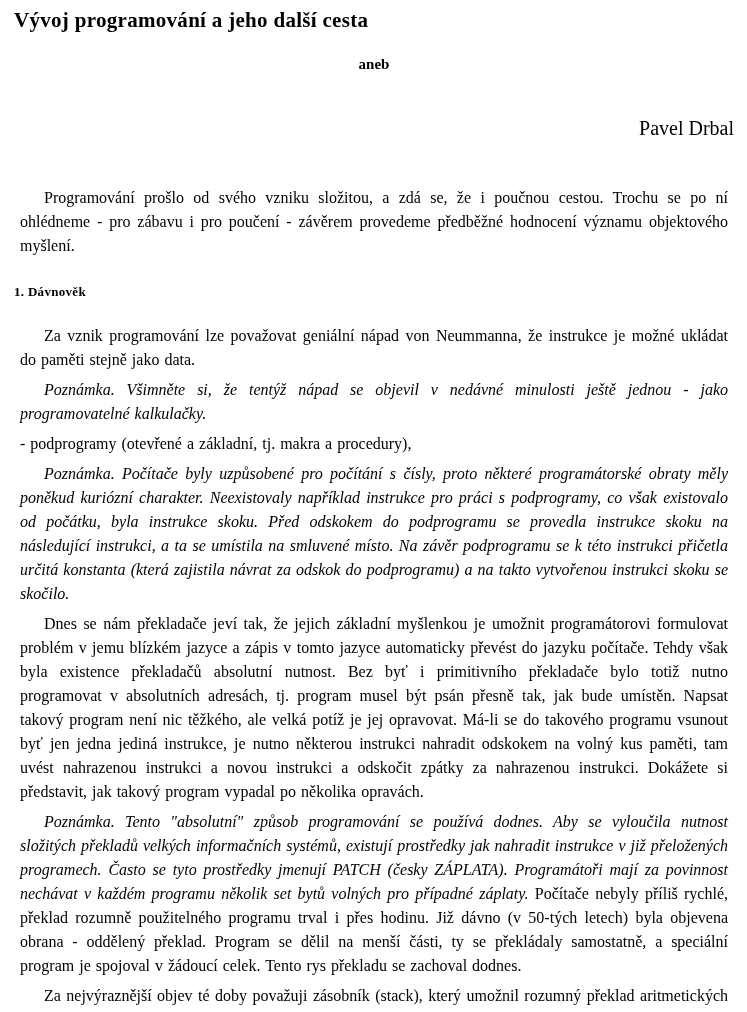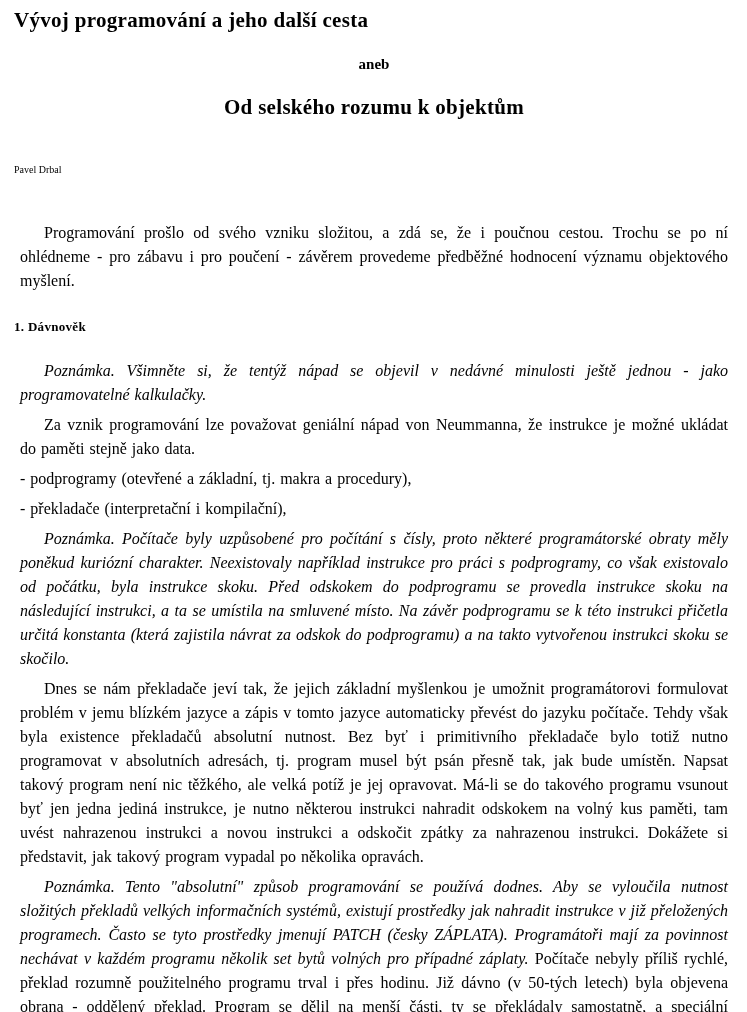--- a/index.html
+++ b/index.html
@@ -32,22 +32,22 @@
   }
   .title-sub {
     margin: 22px 0 0 0;
     text-align: center;
     font-size: 21px;
     font-weight: bold;
     letter-spacing: 0.3px;
   }
   .author {
     margin-top: 44px;
-    text-align: left;
-    font-size: 10px;
+    text-align: right;
+    font-size: 20px;
   }
   .para {
     margin: 6px;
     text-align: justify;
     font-size: 16px;
     line-height: 24px;
     word-spacing: 1px;
   }
   .abstract {
     margin-top: 46px;
@@ -61,34 +61,32 @@
     letter-spacing: 0.3px;
   }
 </style>
 </head>
 <body>
 
 <div class="page">
 
   <h1 class="title-main">Vývoj programování a jeho další cesta</h1>
   <div class="title-connector">aneb</div>
-  <h1 class="title-sub">Od selského rozumu k objektům</h1>
   <div class="author">Pavel Drbal</div>
 
   <p class="para indent abstract">Programování prošlo od svého vzniku složitou, a zdá se, že i poučnou cestou. Trochu se po ní ohlédneme - pro zábavu i pro poučení - závěrem provedeme předběžné hodnocení významu objektového myšlení.</p>
 
   <h2 class="section-heading">1. Dávnověk</h2>
 
+  <p class="para indent">Za vznik programování lze považovat geniální nápad von Neummanna, že instrukce je možné ukládat do paměti stejně jako data.</p>
+
   <p class="para indent italic">Poznámka. Všimněte si, že tentýž nápad se objevil v nedávné minulosti ještě jednou - jako programovatelné kalkulačky.</p>
-
-  <p class="para indent">Za vznik programování lze považovat geniální nápad von Neummanna, že instrukce je možné ukládat do paměti stejně jako data.</p>
 
 
   <p class="para">- podprogramy (otevřené a základní, tj. makra a procedury),</p>
-  <p class="para">- překladače (interpretační i kompilační),</p>
 
   <p class="para indent italic">Poznámka. Počítače byly uzpůsobené pro počítání s čísly, proto některé programátorské obraty měly poněkud kuriózní charakter. Neexistovaly například instrukce pro práci s podprogramy, co však existovalo od počátku, byla instrukce skoku. Před odskokem do podprogramu se provedla instrukce skoku na následující instrukci, a ta se umístila na smluvené místo. Na závěr podprogramu se k této instrukci přičetla určitá konstanta (která zajistila návrat za odskok do podprogramu) a na takto vytvořenou instrukci skoku se skočilo.</p>
 
   <p class="para indent">Dnes se nám překladače jeví tak, že jejich základní myšlenkou je umožnit programátorovi formulovat problém v jemu blízkém jazyce a zápis v tomto jazyce automaticky převést do jazyku počítače. Tehdy však byla existence překladačů absolutní nutnost. Bez byť i primitivního překladače bylo totiž nutno programovat v absolutních adresách, tj. program musel být psán přesně tak, jak bude umístěn. Napsat takový program není nic těžkého, ale velká potíž je jej opravovat. Má-li se do takového programu vsunout byť jen jedna jediná instrukce, je nutno některou instrukci nahradit odskokem na volný kus paměti, tam uvést nahrazenou instrukci a novou instrukci a odskočit zpátky za nahrazenou instrukci. Dokážete si představit, jak takový program vypadal po několika opravách.</p>
 
   <p class="para indent"><span class="italic">Poznámka. Tento "absolutní" způsob programování se používá dodnes. Aby se vyloučila nutnost složitých překladů velkých informačních systémů, existují prostředky jak nahradit instrukce v již přeložených programech. Často se tyto prostředky jmenují PATCH (česky ZÁPLATA). Programátoři mají za povinnost nechávat v každém programu několik set bytů volných pro případné záplaty.</span> <span>Počítače nebyly příliš rychlé, překlad rozumně použitelného programu trval i přes hodinu. Již dávno (v 50-tých letech) byla objevena obrana - oddělený překlad. Program se dělil na menší části, ty se překládaly samostatně, a speciální program je spojoval v žádoucí celek. Tento rys překladu se zachoval dodnes.</span></p>
 
   <p class="para indent">Za nejvýraznější objev té doby považuji zásobník (stack), který umožnil rozumný překlad aritmetických výrazů a nakonec se osvědčil tak, že se stal součástí současných počítačů.</p>
 
 </div>

